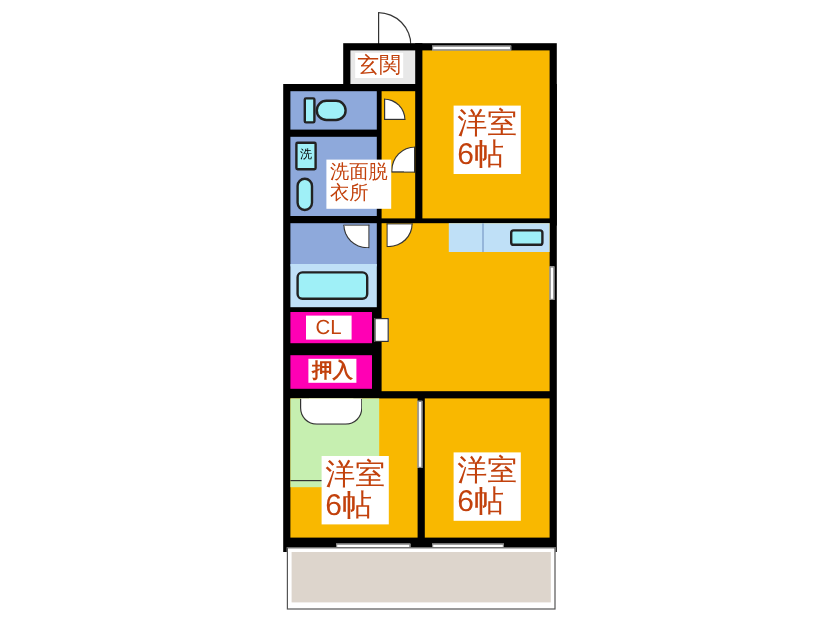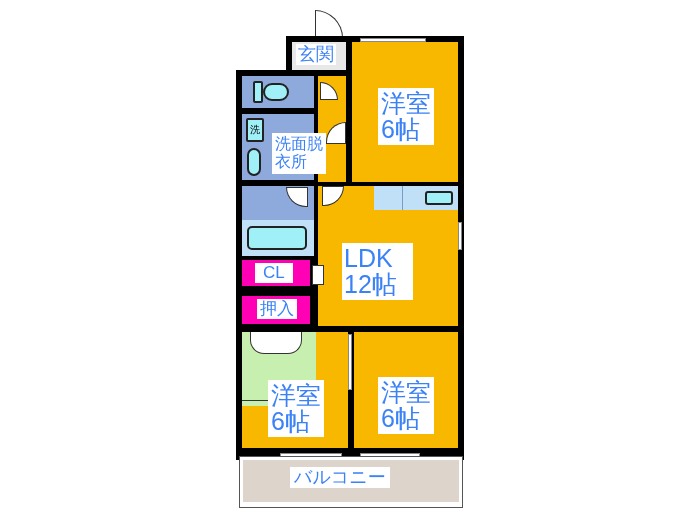--- a/index.html
+++ b/index.html
@@ -7,21 +7,21 @@
          font-family:"Liberation Sans","DejaVu Sans",sans-serif; }
   .abs { position:absolute; box-sizing:border-box; }
   .wall { background:#000; }
   .orange { background:#f9b800; }
   .blue { background:#8ea9db; }
   .lightblue { background:#bfe0f7; }
   .pink { background:#ff00b4; }
   .green { background:#c6efb0; }
   .gray { background:#e8e8e8; }
   .balcony { background:#ddd5cc; }
-  .label { background:#ffffff; color:#3b82f6; text-align:left; line-height:1.05; padding:2px 3px; }
+  .label { background:#ffffff; color:#c2410c; text-align:left; line-height:1.05; padding:2px 3px; }
   .big { font-size:25px; }
   .small { font-size:16px; line-height:1.15; }
   .fixture { border:2px solid #222; border-radius:6px; background:#9ff0f7; }
   .win { background:#fff; border:1px solid #888; }
 </style>
 </head>
 <body>
 
 <div class="abs" style="left:0;top:0;width:700px;height:525px;">
 
@@ -61,33 +61,29 @@
 
   <div class="abs blue" style="left:242px;top:186px;width:72px;height:36px;"></div>
   <div class="abs lightblue" style="left:242px;top:220px;width:72px;height:36px;"></div>
   <div class="abs fixture" style="left:247px;top:226px;width:60px;height:24px;border-radius:5px;"></div>
   <div class="abs" style="left:286px;top:187px;width:22px;height:20px;background:#fff;border:1.5px solid #333;border-bottom-left-radius:22px;"></div>
 
   <div class="abs pink" style="left:242px;top:260px;width:68px;height:26px;"></div>
   <div class="abs label" style="left:255px;top:263px;font-size:17px;padding:1px 8px;">CL</div>
 
   <div class="abs pink" style="left:242px;top:296px;width:68px;height:28px;"></div>
-  <div class="abs label" style="left:257px;top:299px;font-size:17px;padding:1px 3px;">押入</div>
+  <div class="abs label" style="left:257px;top:299px;font-size:17px;padding:1px 3px;font-weight:bold;">押入</div>
 
   <div class="abs orange" style="left:318px;top:186px;width:140px;height:140px;"></div>
   <div class="abs lightblue" style="left:374px;top:186px;width:84px;height:24px;"></div>
   <div class="abs" style="left:402px;top:186px;width:1px;height:24px;background:#7a9bc7;"></div>
   <div class="abs fixture" style="left:425px;top:191px;width:28px;height:14px;border-radius:3px;"></div>
   <div class="abs" style="left:322px;top:186px;width:22px;height:20px;background:#fff;border:1.5px solid #333;border-bottom-right-radius:22px;"></div>
   <div class="abs" style="left:312px;top:265px;width:12px;height:20px;background:#fff;border:1.5px solid #333;"></div>
   <div class="abs win" style="left:458px;top:222px;width:4px;height:28px;"></div>
-  <div class="abs label big" style="left:342px;top:243px;padding:2px 16px 2px 2px;">
-    <div>LDK</div>
-    <div>12帖</div>
-  </div>
 
   <div class="abs orange" style="left:242px;top:332px;width:106px;height:116px;"></div>
   <div class="abs green" style="left:242px;top:332px;width:74px;height:74px;"></div>
   <div class="abs" style="left:250px;top:332px;width:52px;height:22px;background:#fff;border:1.5px solid #333;border-top:none;border-radius:0 0 14px 14px;"></div>
   <div class="abs" style="left:242px;top:400px;width:28px;height:1px;background:#333;"></div>
   <div class="abs label big" style="left:268px;top:380px;">
     <div>洋室</div>
     <div>6帖</div>
   </div>
 
@@ -96,14 +92,13 @@
   <div class="abs label big" style="left:378px;top:377px;">
     <div>洋室</div>
     <div>6帖</div>
   </div>
 
   <div class="abs win" style="left:280px;top:453px;width:62px;height:4px;"></div>
   <div class="abs win" style="left:360px;top:453px;width:60px;height:4px;"></div>
 
   <div class="abs" style="left:239px;top:456px;width:224px;height:52px;border:1.5px solid #555;background:#fff;"></div>
   <div class="abs balcony" style="left:243px;top:460px;width:216px;height:42px;"></div>
-  <div class="abs label" style="left:290px;top:467px;font-size:18px;padding:1px 4px;">バルコニー</div>
 </div>
 
 </body></html>

